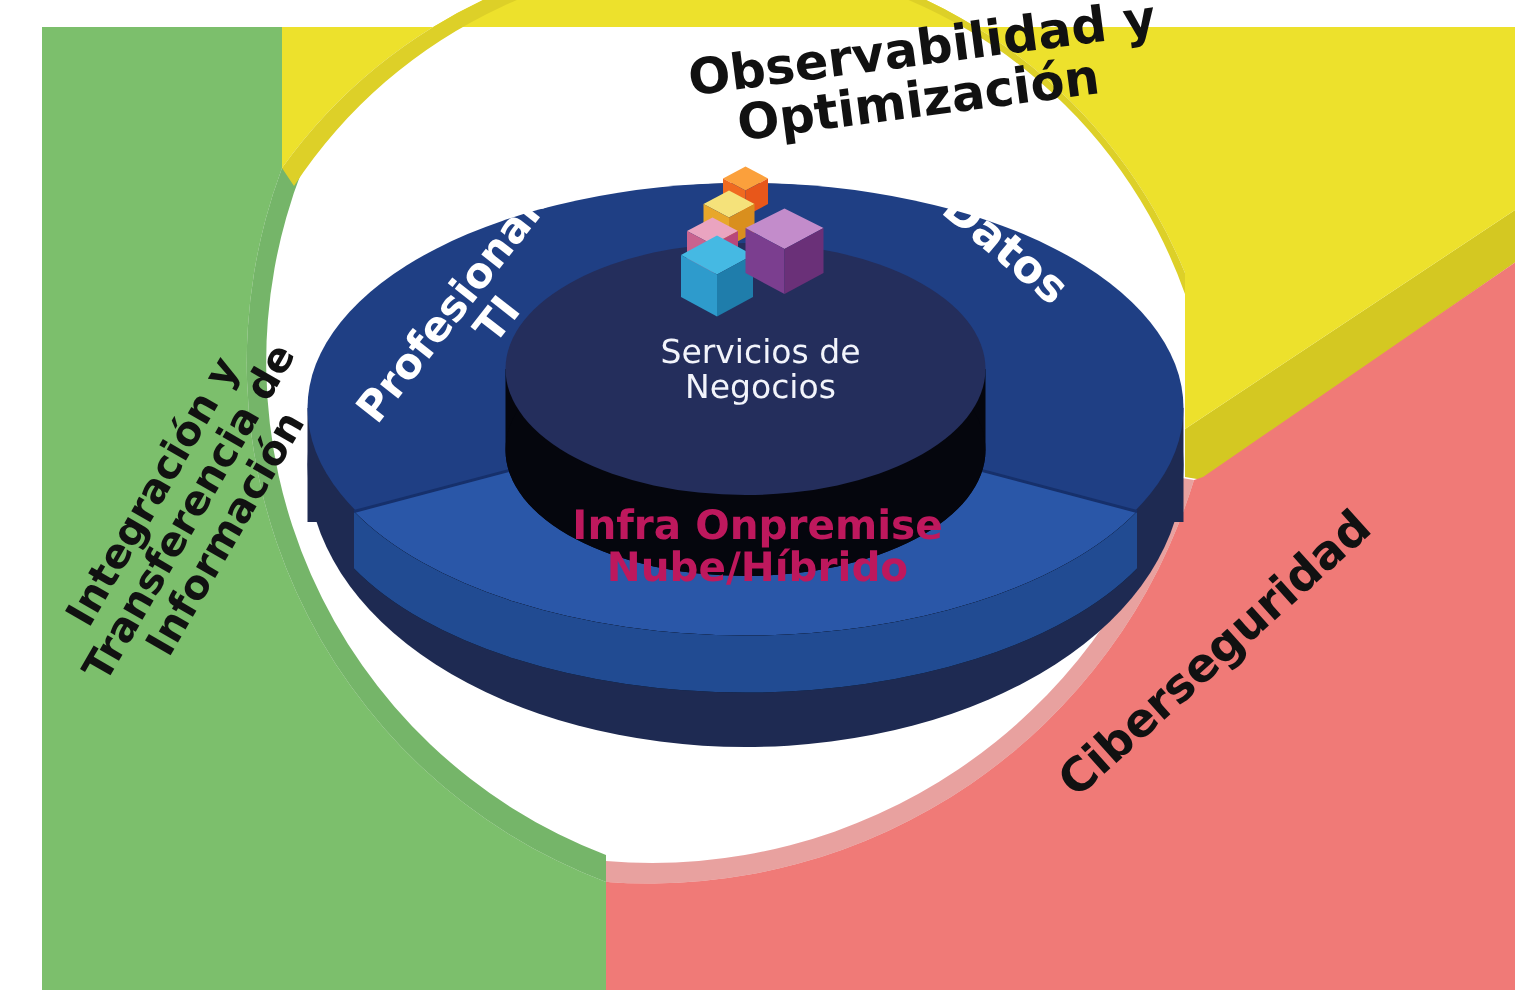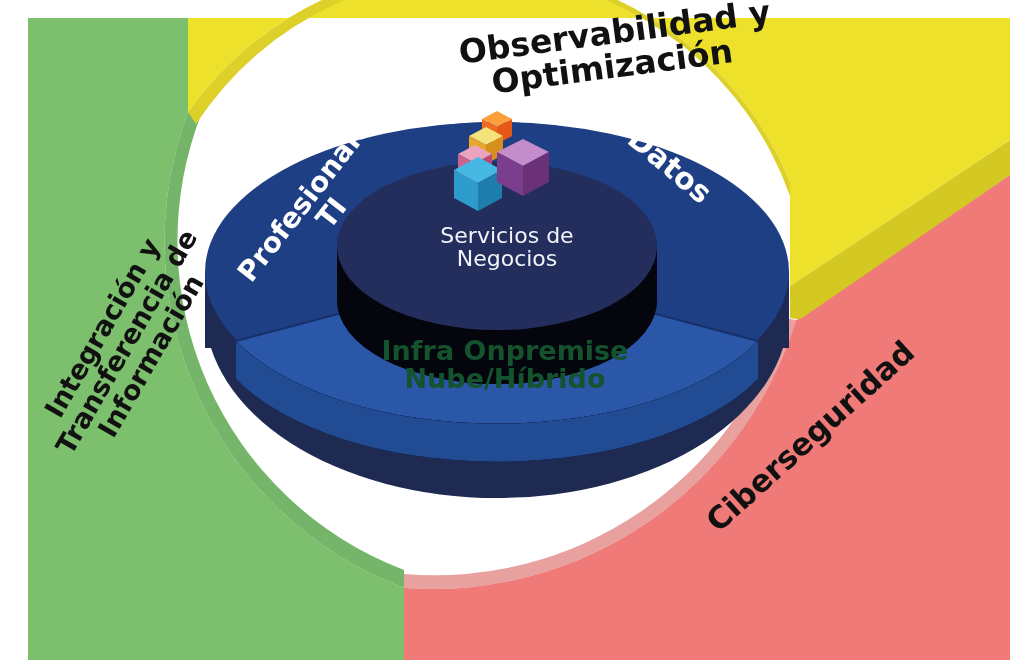--- a/index.html
+++ b/index.html
@@ -41,21 +41,21 @@
     color: #ffffff;
     font-weight: bold;
     font-family: "DejaVu Sans", sans-serif;
   }
   .core-lbl {
     color: #f2f4fb;
     font-weight: normal;
     font-family: "DejaVu Sans", sans-serif;
   }
   .infra-lbl {
-    color: #14532d;
+    color: #be185d;
     font-weight: bold;
     font-family: "DejaVu Sans", sans-serif;
   }
 
   
   #label-observabilidad {
     left: 460px; top: 16px;
     width: 300px;
     font-size: 33px;
     transform: rotate(-7.5deg);

